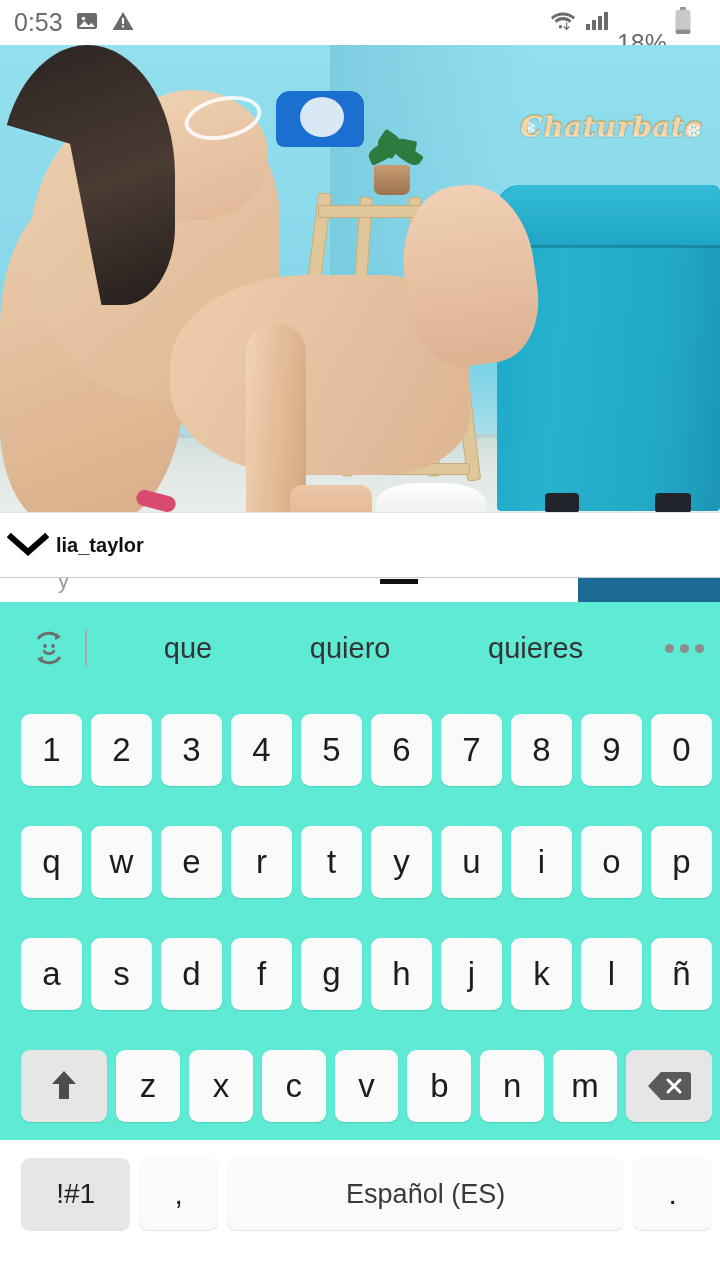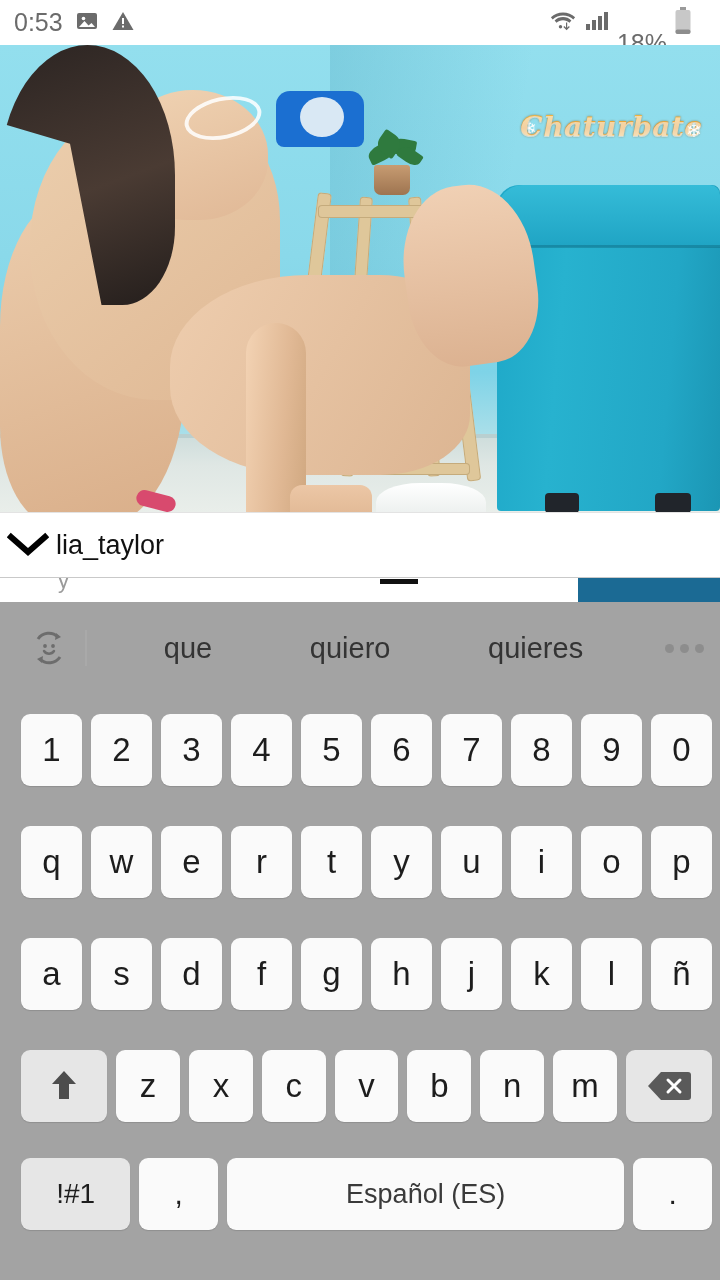--- a/index.html
+++ b/index.html
@@ -109,40 +109,40 @@
   }
   .wm-snow{ position:absolute; color:#ffffff; font-size:19px; opacity:.95; }
 
   
   .userbar{
     position:absolute; left:0; top:512px; width:720px; height:65px;
     background:#ffffff; display:flex; align-items:center;
     border-top:1px solid #e3e3e3;
   }
   .chev{ width:56px; display:flex; justify-content:center; align-items:center; }
-  .uname{ font-size:27px; color:#111111; }
+  .uname{ font-size:20px; color:#111111;font-weight:bold; }
   .sendtip{
     position:absolute; right:0; top:0; width:200px; height:65px;
     background:#1b6a94; color:#ffffff; font-size:26px; letter-spacing:.4px;
     display:flex; align-items:center; justify-content:center;
   }
 
   
   .rowcut{
     position:absolute; left:0; top:577px; width:720px; height:25px;
     background:#ffffff; border-top:1px solid #c9c9c9; overflow:hidden;
   }
   .rowcut-blue{ position:absolute; right:0; top:0; width:142px; height:25px; background:#1b6a94; }
   .rowcut-ph{ position:absolute; left:58px; top:-10px; font-size:22px; color:#9a9a9a; }
   .rowcut-mark{ position:absolute; left:380px; top:1px; width:38px; height:5px; background:#111; }
 
   
   .kb{
-    position:absolute; left:0; top:602px; width:720px; height:678px;
-    background:#a3a3a3;
+    position:absolute; left:0; top:602px; width:720px; height:538px;
+    background:#5eead4;
     padding-left:13px;
   }
   .sugg{ position:relative; height:92px; display:flex; align-items:center; }
   .sugg-icon{ width:72px; display:flex; justify-content:center; align-items:center; }
   .sugg-div{ width:2px; height:36px; background:#a9a9a9; }
   .sugg-words{ flex:1; display:flex; align-items:center; justify-content:space-around;
                padding:0 16px 0 28px; }
   .sugg-w{ font-size:29px; color:#343434; }
   .sugg-more{ width:72px; display:flex; justify-content:center; align-items:center; gap:6px; }
   .dot{ width:9px; height:9px; border-radius:50%; background:#8d8d8d; }

